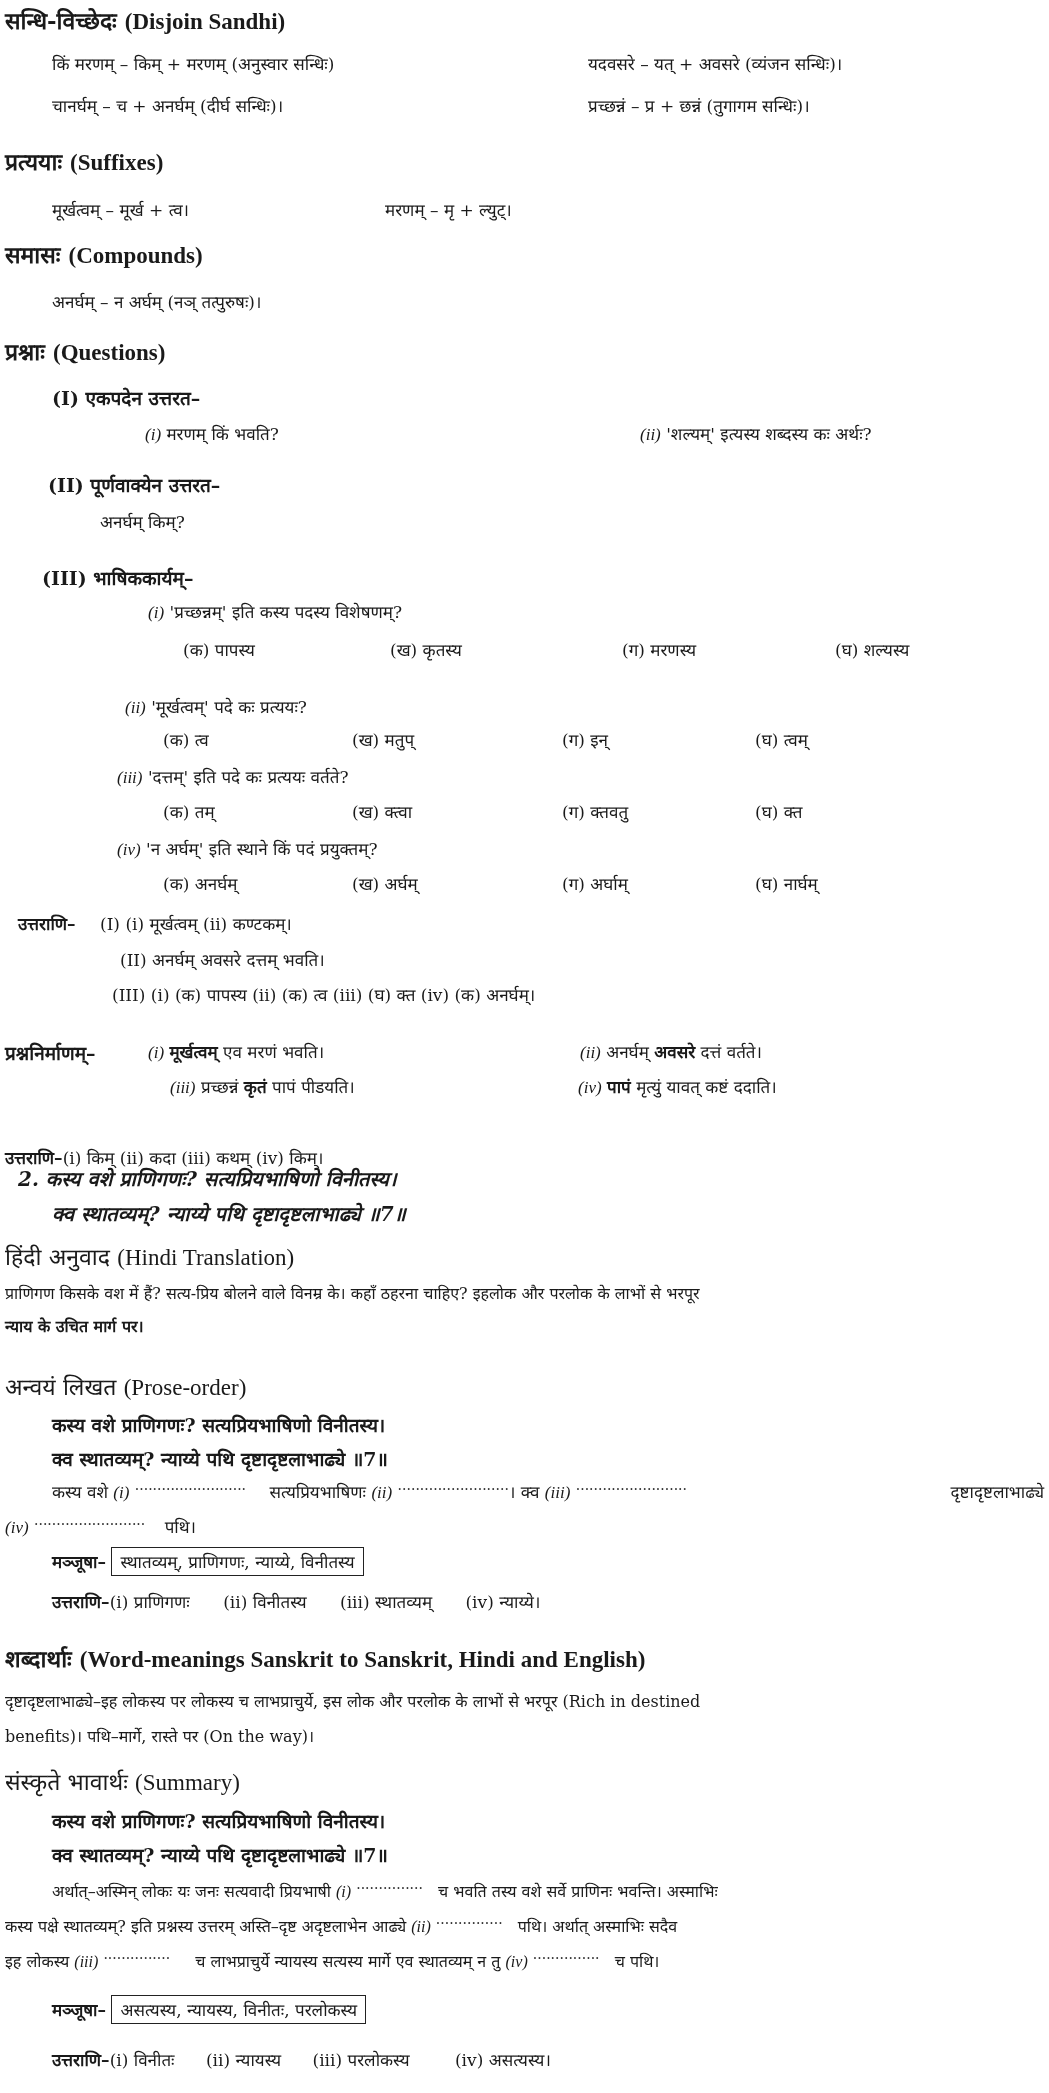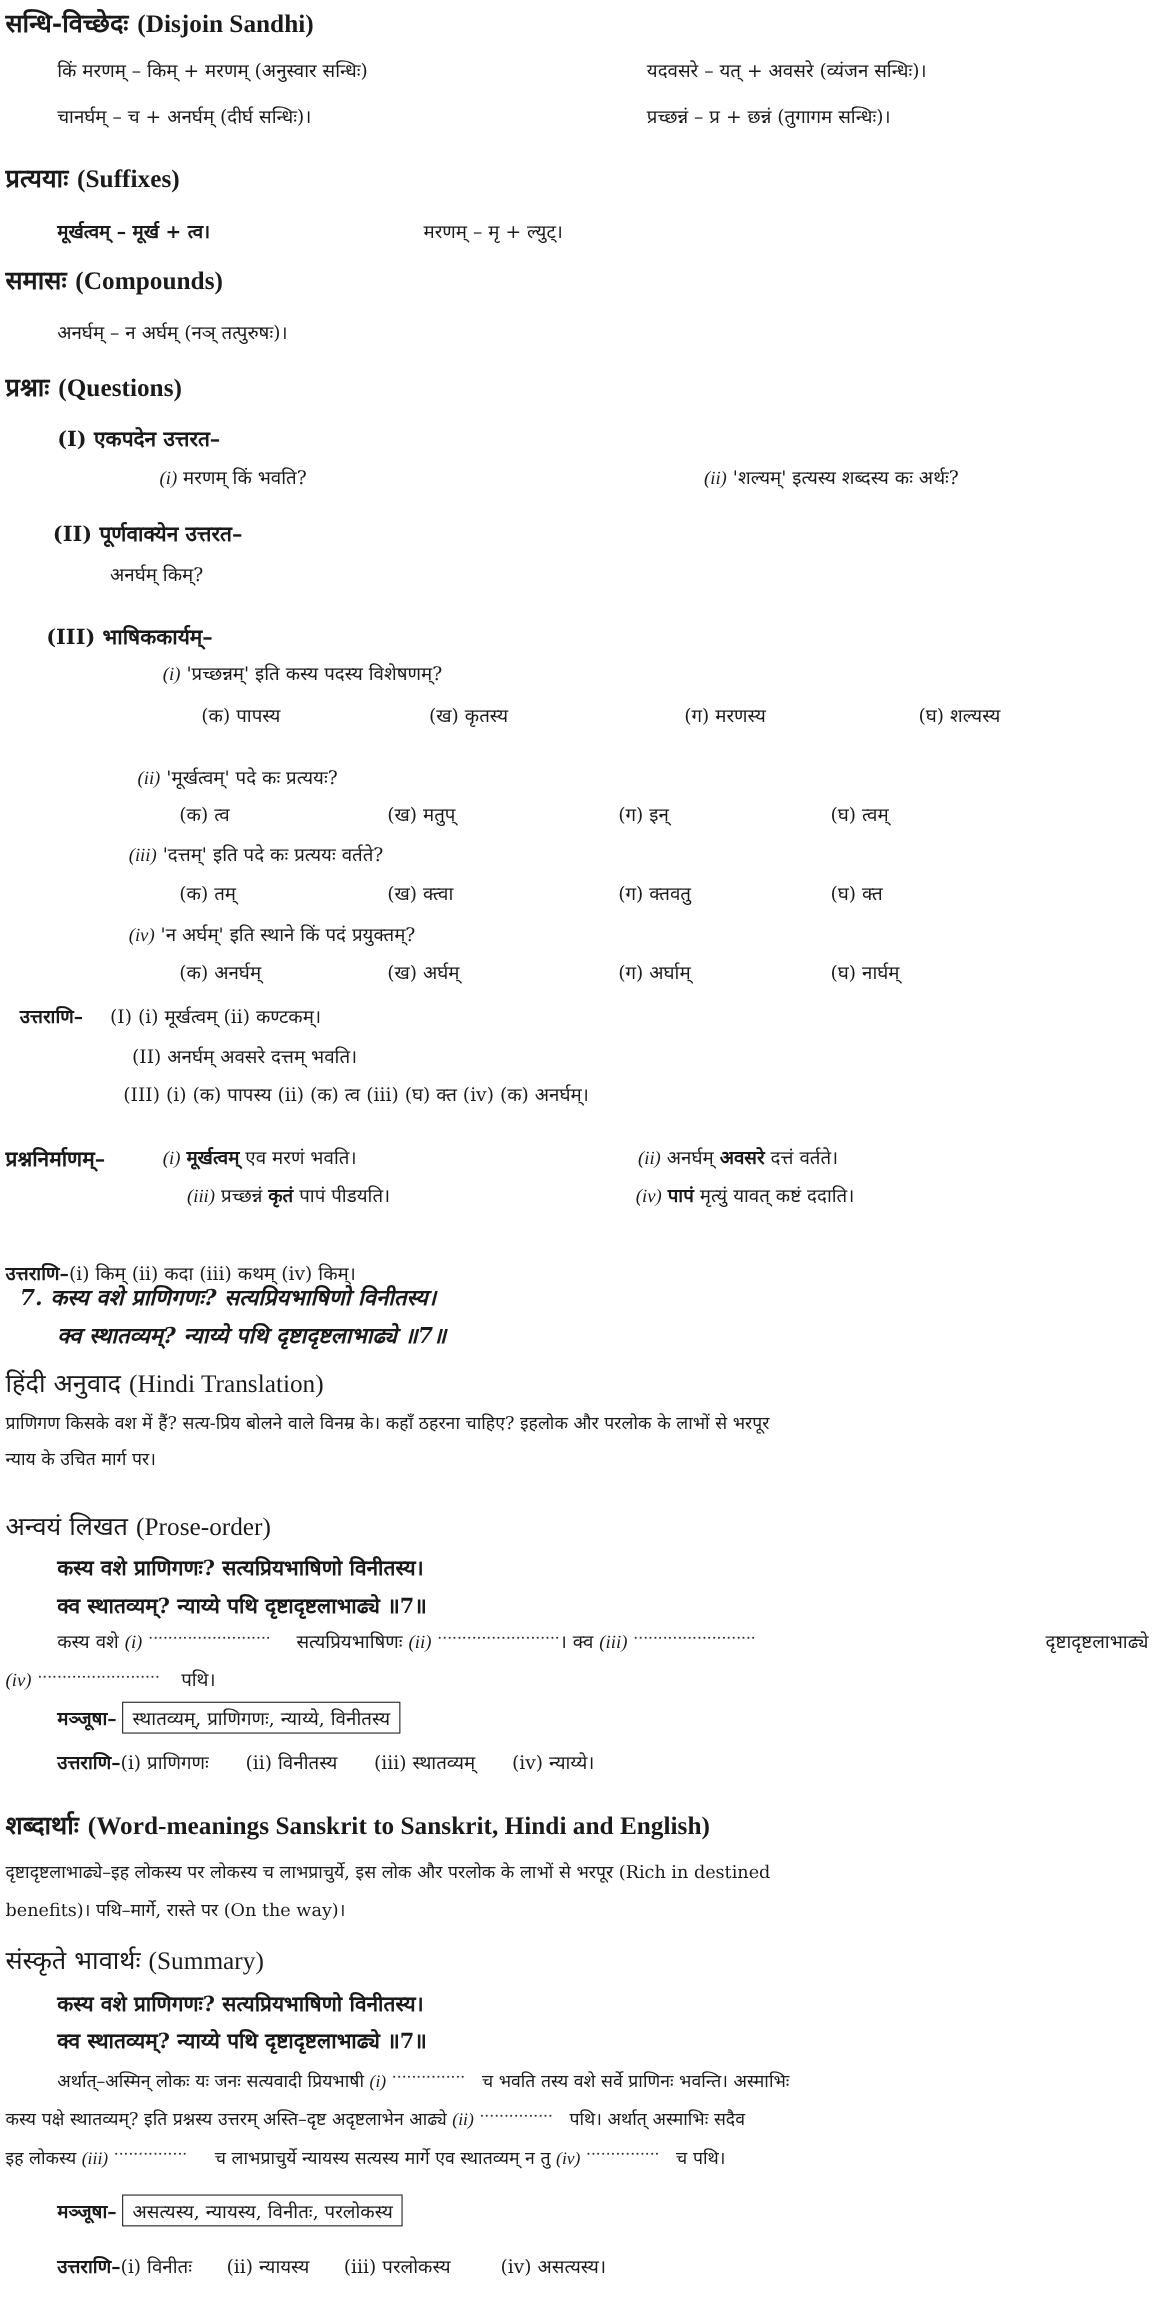--- a/index.html
+++ b/index.html
@@ -37,21 +37,21 @@
 </div>
 <div class="abs" style="left:52px;top:52px;">किं मरणम् – किम् + मरणम् (अनुस्वार सन्धिः)</div>
 <div class="abs" style="left:588px;top:52px;">यदवसरे – यत् + अवसरे (व्यंजन सन्धिः)।</div>
 <div class="abs" style="left:52px;top:94px;">चानर्घम् – च + अनर्घम् (दीर्घ सन्धिः)।</div>
 <div class="abs" style="left:588px;top:94px;">प्रच्छन्नं – प्र + छन्नं (तुगागम सन्धिः)।</div>
 
 <div class="abs h" style="left:5px;top:145px;">
   <span>प्रत्ययाः</span>
   <span class="en">(Suffixes)</span>
 </div>
-<div class="abs" style="left:52px;top:198px;font-weight:bold;">मूर्खत्वम् – मूर्ख + त्व।</div>
+<div class="abs" style="left:52px;top:198px;">मूर्खत्वम् – मूर्ख + त्व।</div>
 <div class="abs" style="left:385px;top:198px;">मरणम् – मृ + ल्युट्।</div>
 
 <div class="abs h" style="left:5px;top:238px;">
   <span>समासः</span>
   <span class="en">(Compounds)</span>
 </div>
 <div class="abs" style="left:52px;top:290px;">अनर्घम् – न अर्घम् (नञ् तत्पुरुषः)।</div>
 
 <div class="abs h" style="left:5px;top:335px;">
   <span>प्रश्नाः</span>
@@ -132,29 +132,29 @@
 </div>
 <div class="abs" style="left:578px;top:1075px;">
   <span class="it">(iv)</span>
   <span class="b">पापं</span>
   <span>मृत्युं यावत् कष्टं ददाति।</span>
 </div>
 <div class="abs" style="left:5px;top:1110px;margin-top:36px;">
   <span class="lbl">उत्तराणि–</span><span>(i) किम्  (ii) कदा  (iii) कथम्  (iv) किम्।</span>
 </div>
 
-<div class="abs verse" style="left:18px;top:1165px;">7. कस्य वशे प्राणिगणः? सत्यप्रियभाषिणो विनीतस्य।</div>
+<div class="abs verse" style="left:18px;top:1165px;">2. कस्य वशे प्राणिगणः? सत्यप्रियभाषिणो विनीतस्य।</div>
 <div class="abs verse" style="left:52px;top:1200px;">क्व स्थातव्यम्? न्याय्ये पथि दृष्टादृष्टलाभाढ्ये ॥7॥</div>
 
 <div class="abs h" style="left:5px;top:1240px;font-weight:normal;">
   <span>हिंदी अनुवाद</span>
   <span class="en">(Hindi Translation)</span>
 </div>
 <div class="abs" style="left:5px;top:1282px;font-size:16px;">प्राणिगण किसके वश में हैं? सत्य-प्रिय बोलने वाले विनम्र के। कहाँ ठहरना चाहिए? इहलोक और परलोक के लाभों से भरपूर</div>
-<div class="abs" style="left:5px;top:1315px;font-size:16px;">न्याय के उचित मार्ग पर।</div>
+<div class="abs" style="left:5px;top:1315px;font-size:16px;font-weight:bold;">न्याय के उचित मार्ग पर।</div>
 
 <div class="abs h" style="left:5px;top:1370px;font-weight:normal;">
   <span>अन्वयं लिखत</span>
   <span class="en">(Prose-order)</span>
 </div>
 <div class="abs verse2" style="left:52px;top:1412px;">कस्य वशे प्राणिगणः? सत्यप्रियभाषिणो विनीतस्य।</div>
 <div class="abs verse2" style="left:52px;top:1446px;">क्व स्थातव्यम्? न्याय्ये पथि दृष्टादृष्टलाभाढ्ये ॥7॥</div>
 <div class="abs" style="left:52px;top:1480px;width:992px;">
   <span>कस्य वशे</span>
   <span class="it">(i)</span>

